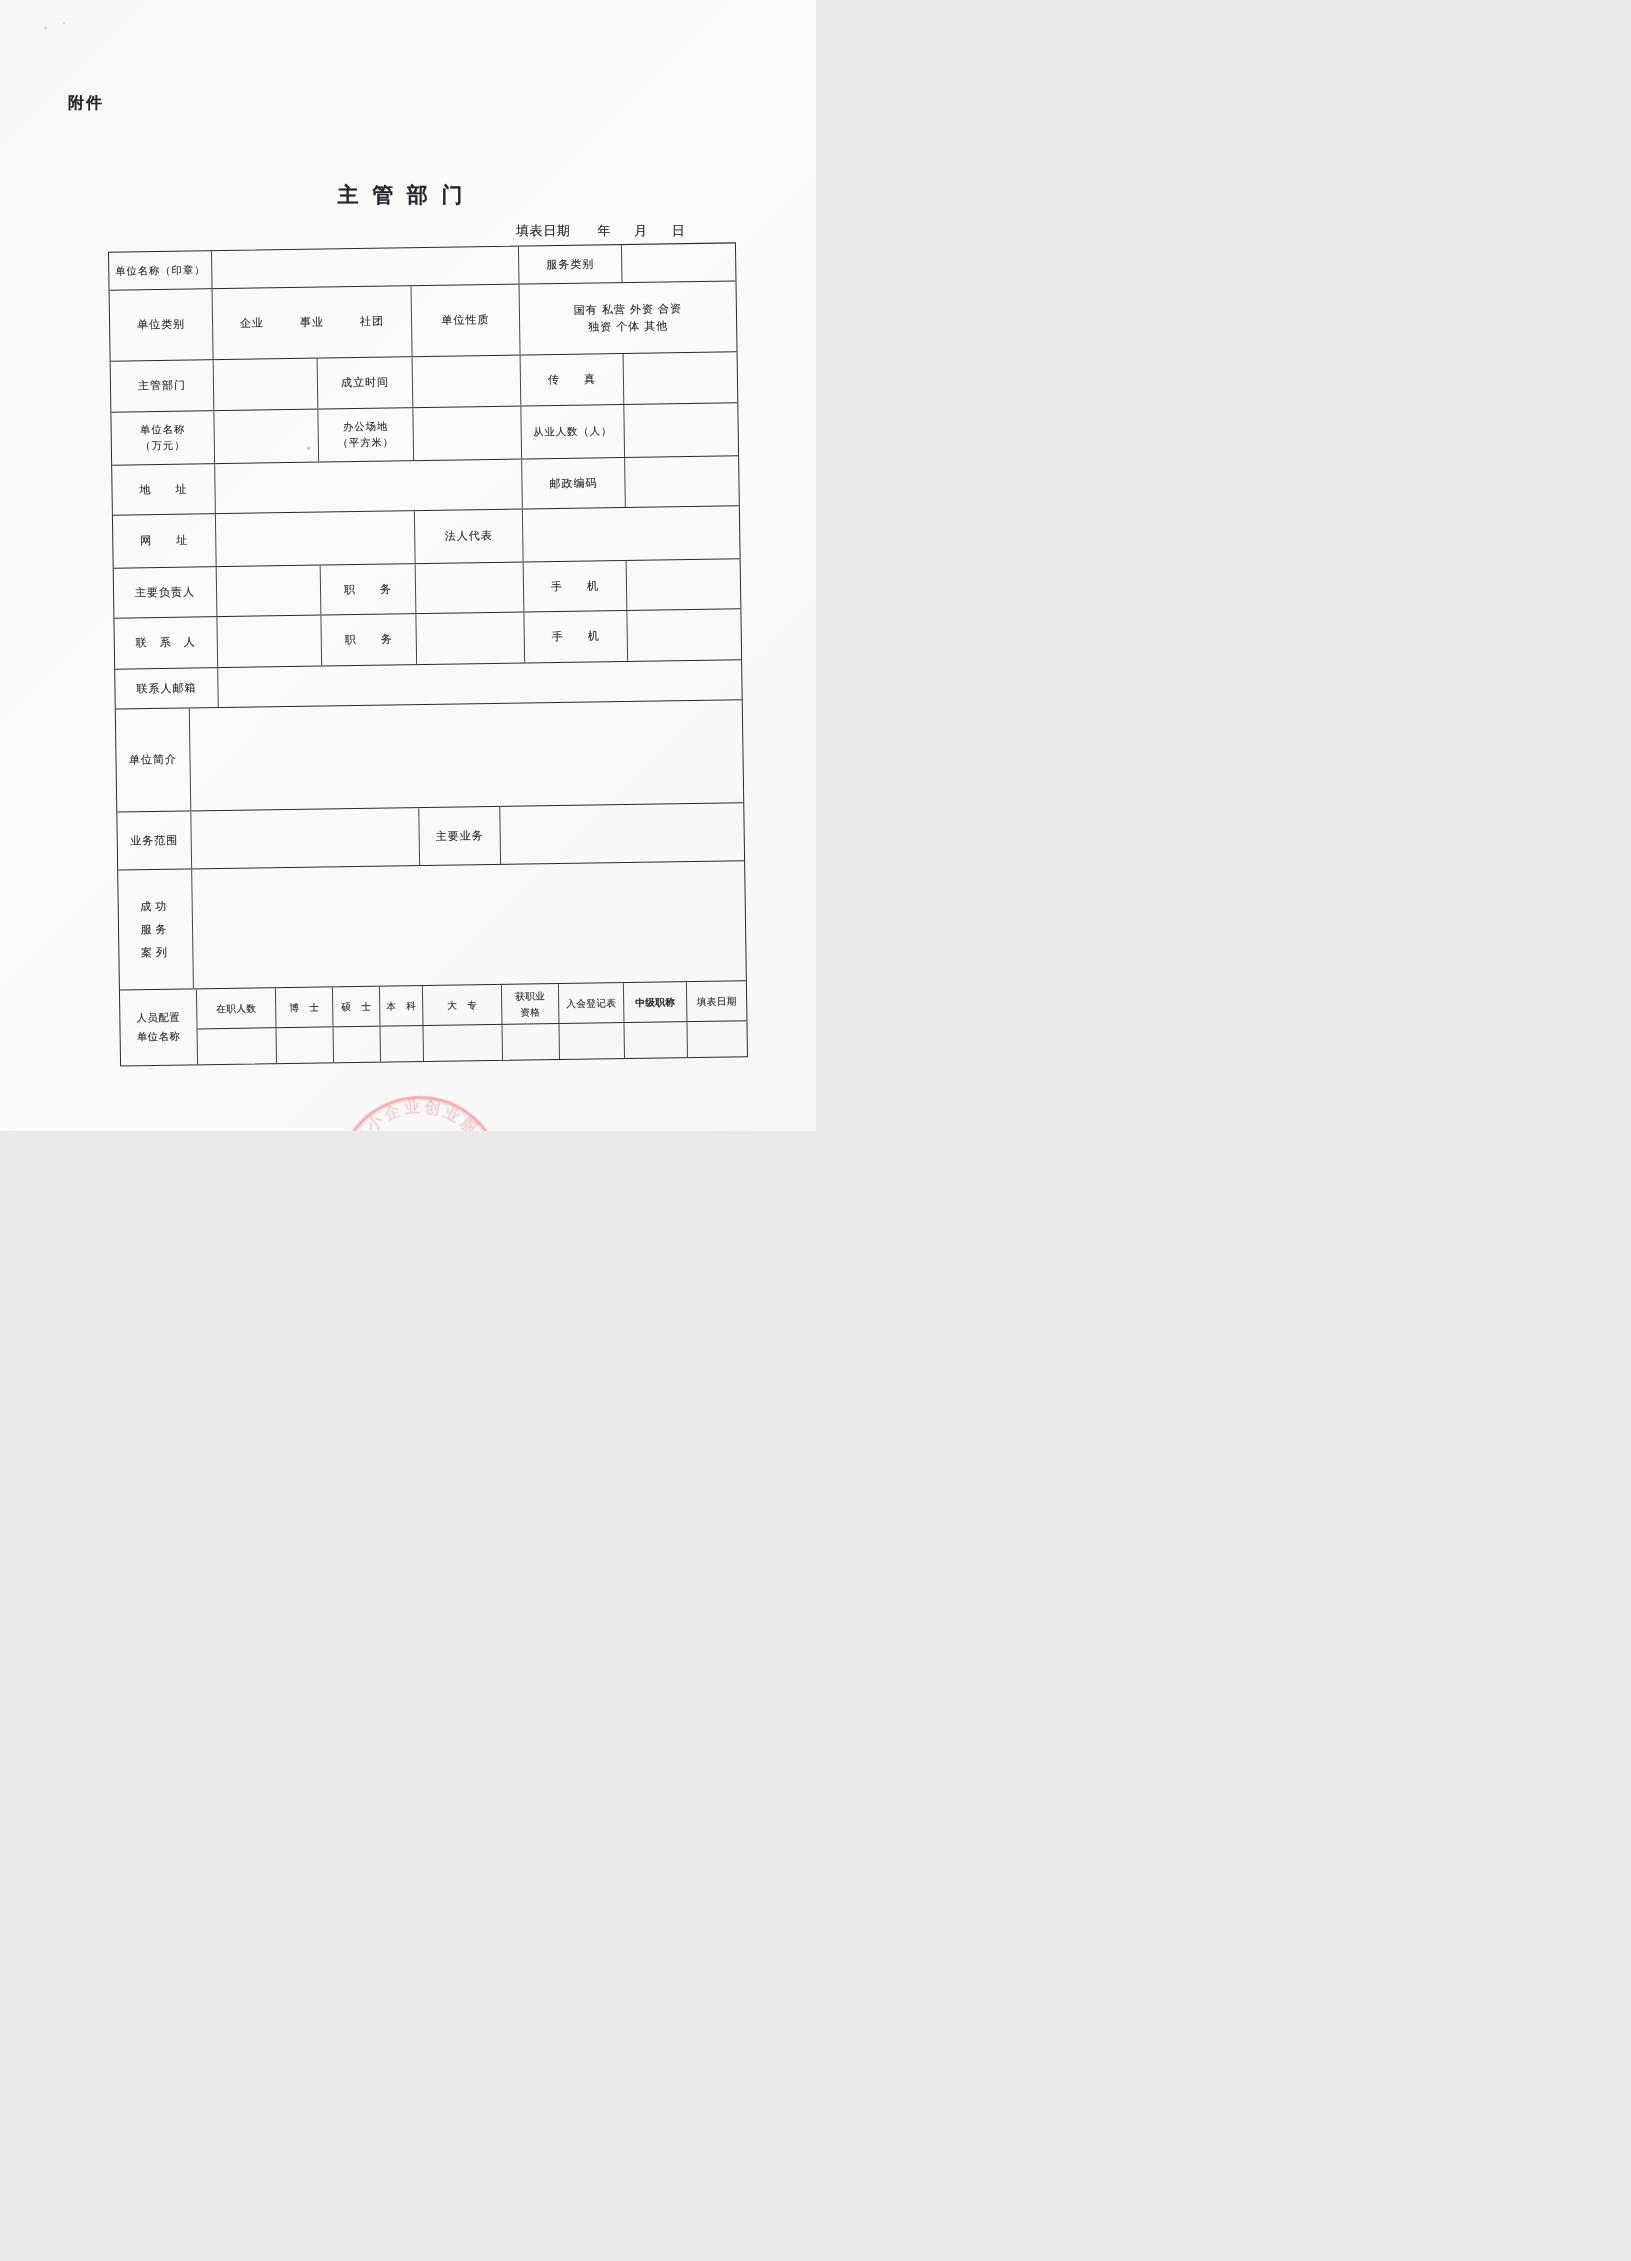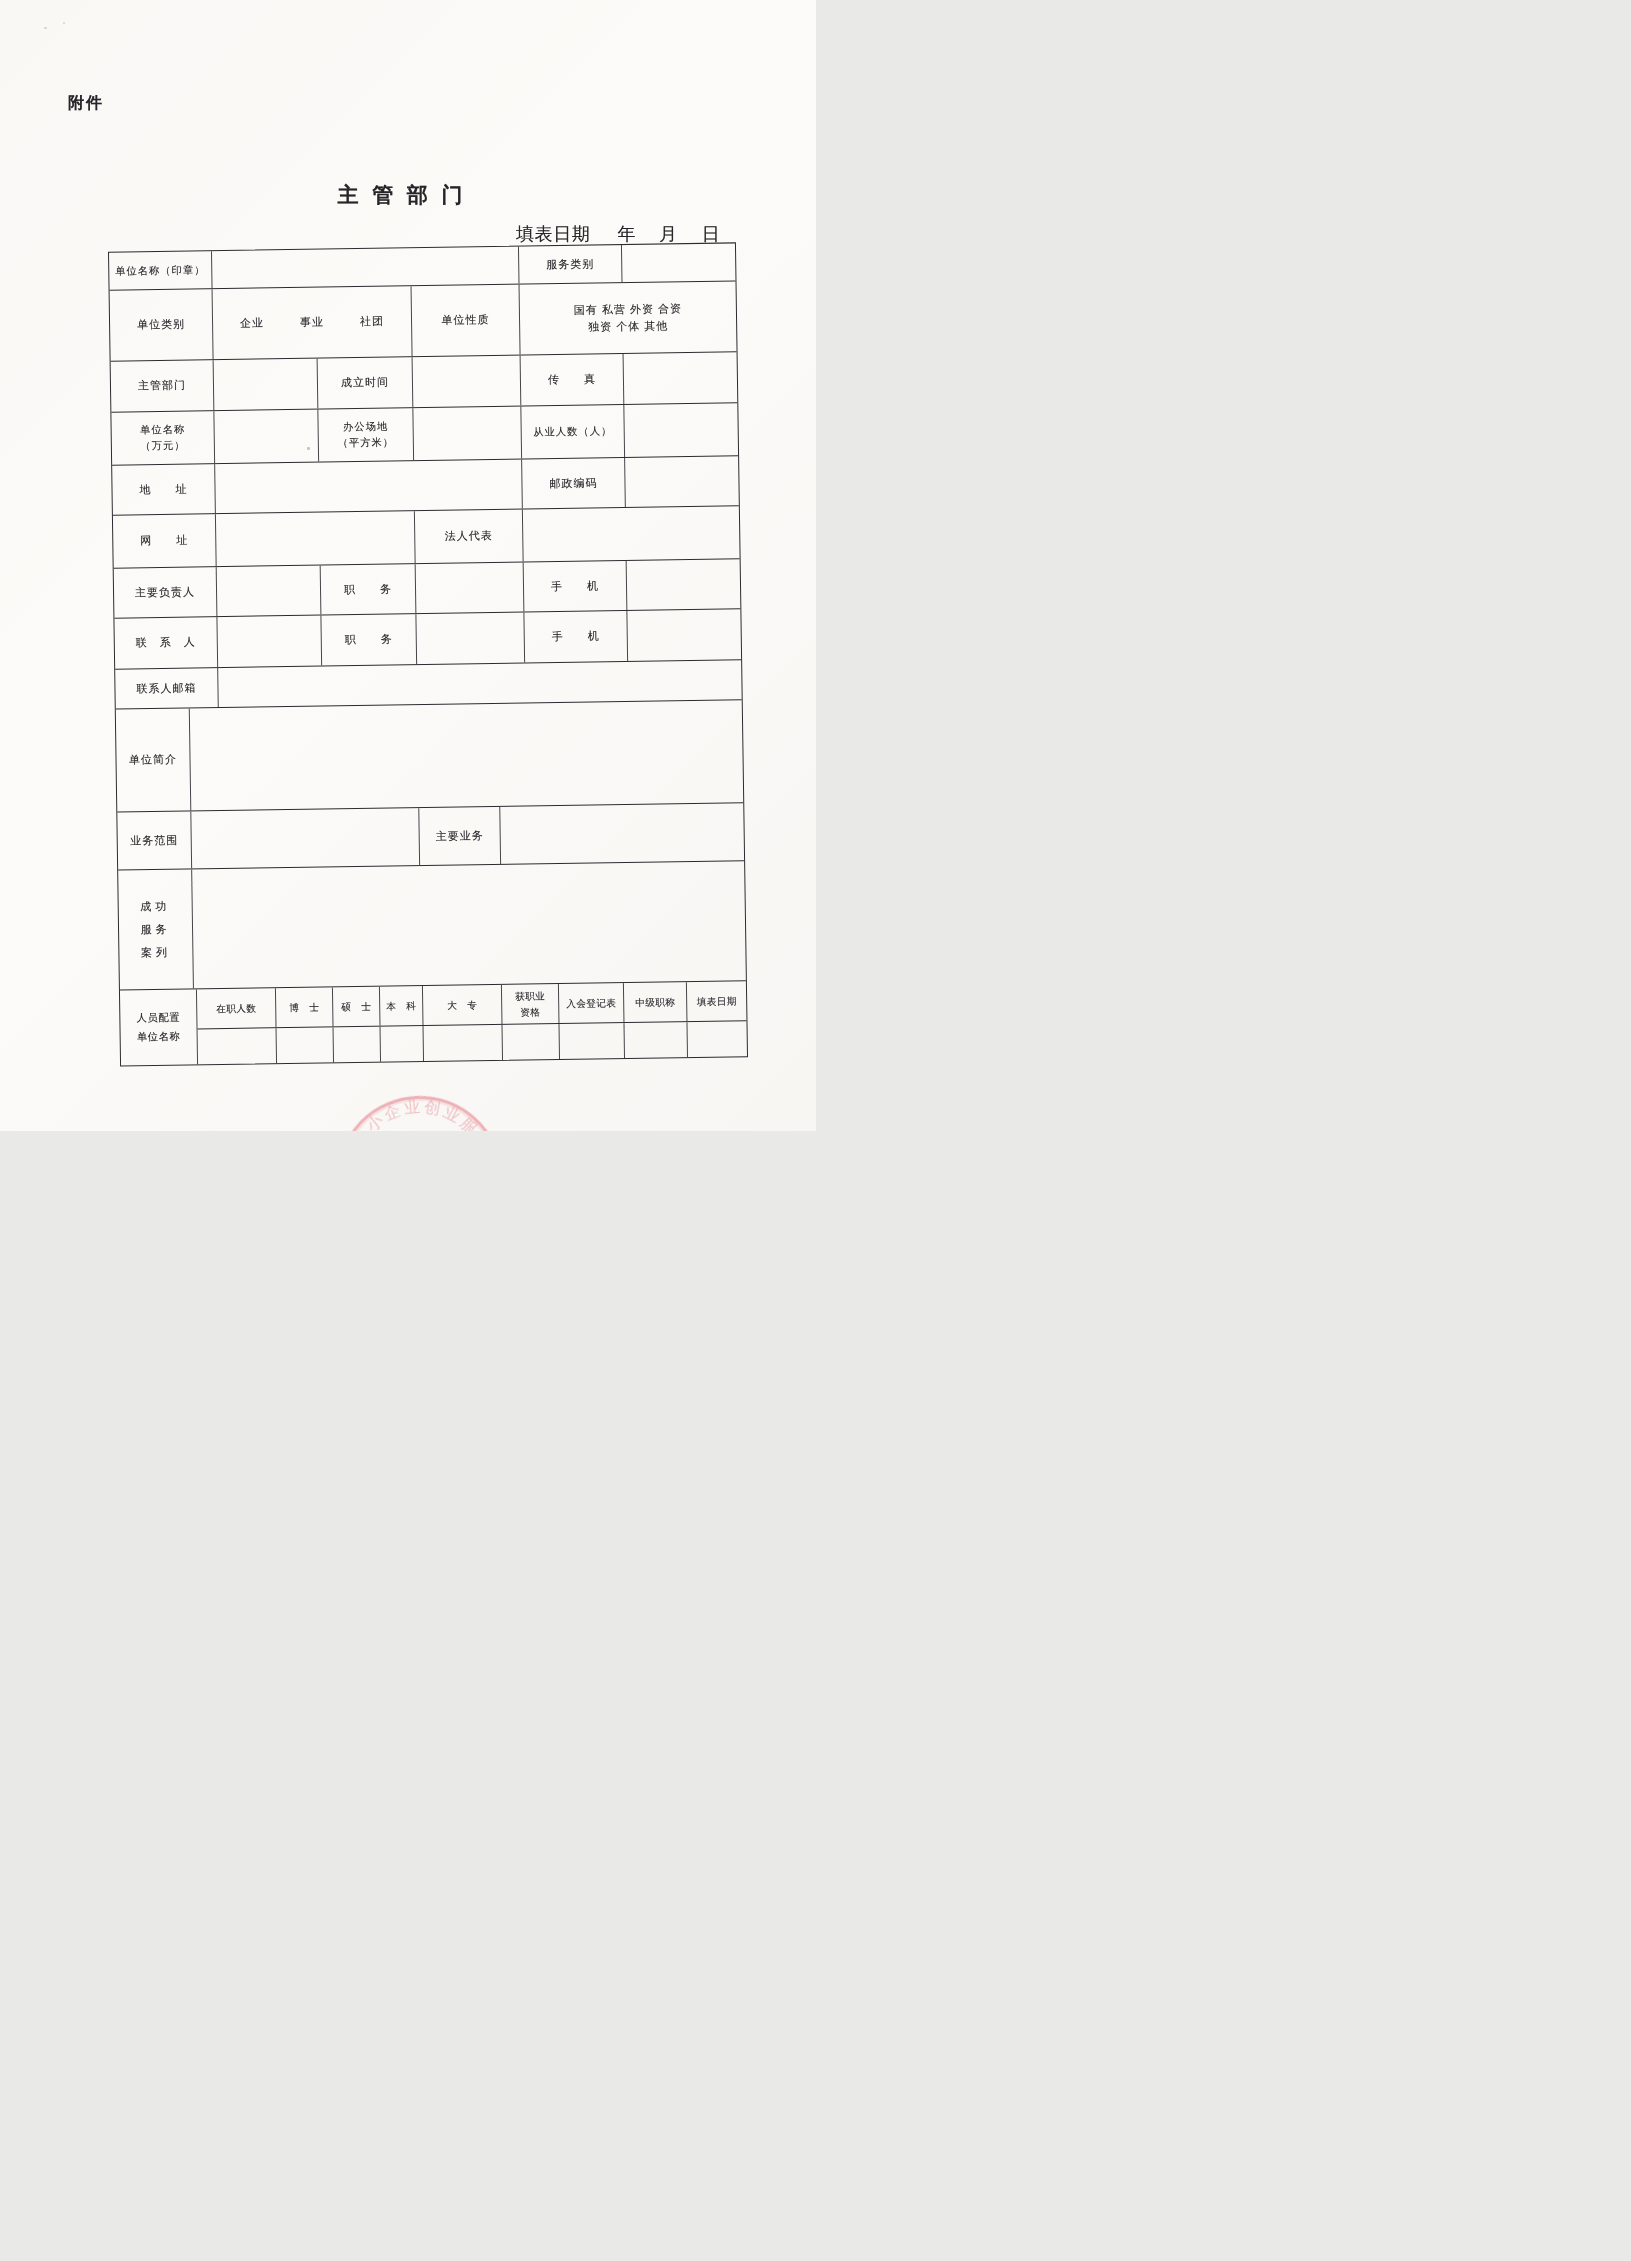--- a/index.html
+++ b/index.html
@@ -23,21 +23,21 @@
   .title1{
     position:absolute;left:0;top:137px;width:800px;text-align:center;
     font-size:21px;font-weight:bold;letter-spacing:2.6px;
   }
   .title2{
     position:absolute;left:0;top:181px;width:800px;text-align:center;
     font-size:21px;font-weight:bold;letter-spacing:13.6px;text-indent:13.6px;
   }
   .dateline{
     position:absolute;left:516px;top:222px;
-    font-size:18px;letter-spacing:0.6px;white-space:nowrap;
+    font-size:13px;letter-spacing:0.6px;white-space:nowrap;
   }
   .dateline .dl-y{margin-left:27px;}
   .dateline .dl-m{margin-left:23px;}
   .dateline .dl-d{margin-left:24px;}
   
   .sheet{
     position:absolute;left:114px;top:247px;width:626px;
     transform:rotate(-0.85deg);transform-origin:50% 50%;
   }
   .grid{
@@ -207,21 +207,21 @@
         <div class="bb-right">
           <div class="bb-row hdr" style="height:39px;">
             <div class="cell xs" style="width:79px;">在职人数</div>
             <div class="cell xs" style="width:57px;">博　士</div>
             <div class="cell xs" style="width:47px;">硕　士</div>
             <div class="cell xs" style="width:43px;">本　科</div>
             <div class="cell xs" style="width:79px;">大　专</div>
             <div class="cell xs" style="width:57px;white-space:pre-line;">获职业
 资格</div>
             <div class="cell xs" style="width:65px;">入会登记表</div>
-            <div class="cell xs" style="width:63px;">中级职称</div>
+            <div class="cell xs" style="width:63px;font-weight:bold;">中级职称</div>
             <div class="cell xs last">填表日期</div>
           </div>
           <div class="bb-row" style="flex:1;">
             <div class="cell" style="width:79px;"></div>
             <div class="cell" style="width:57px;"></div>
             <div class="cell" style="width:47px;"></div>
             <div class="cell" style="width:43px;"></div>
             <div class="cell" style="width:79px;"></div>
             <div class="cell" style="width:57px;"></div>
             <div class="cell" style="width:65px;"></div>

